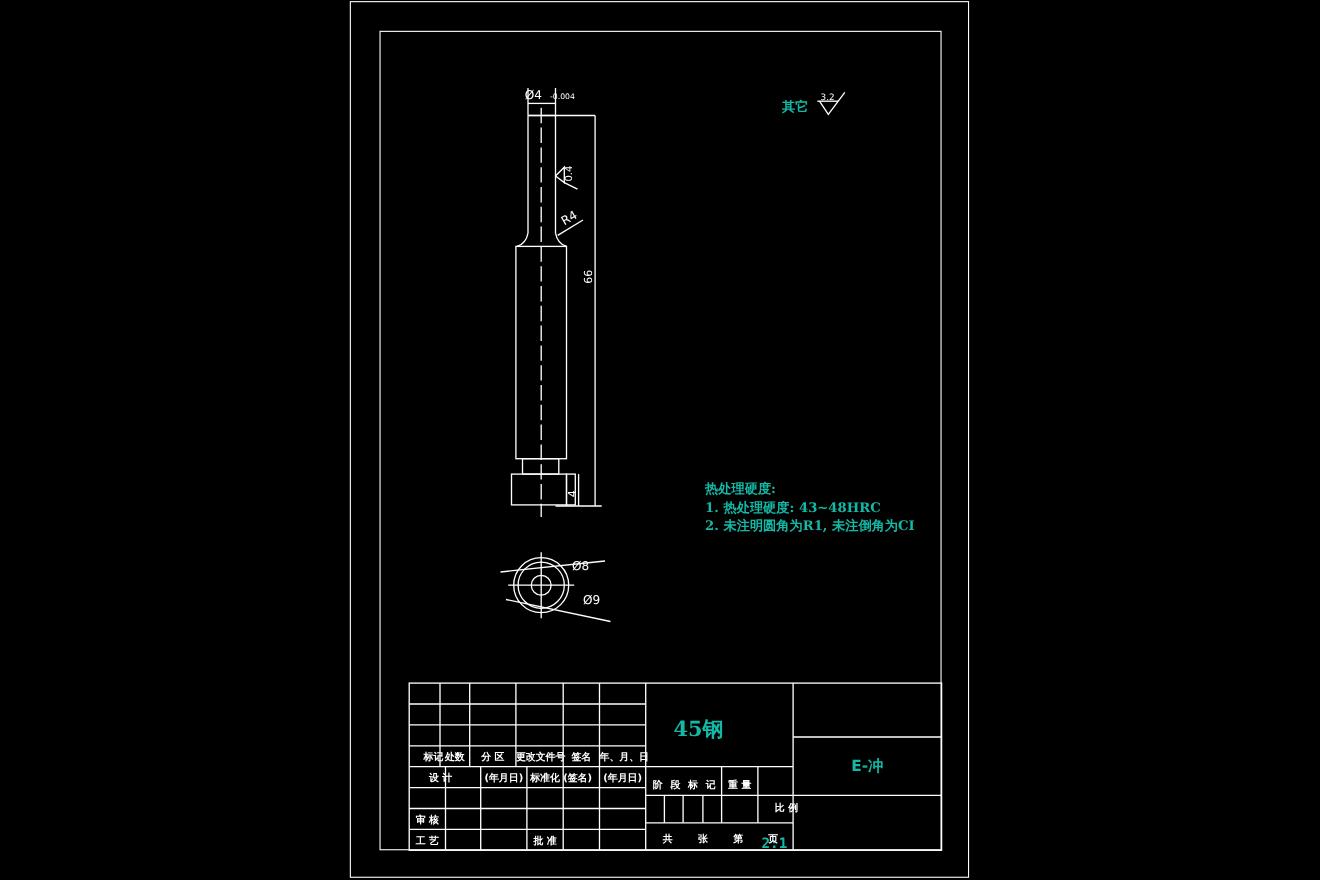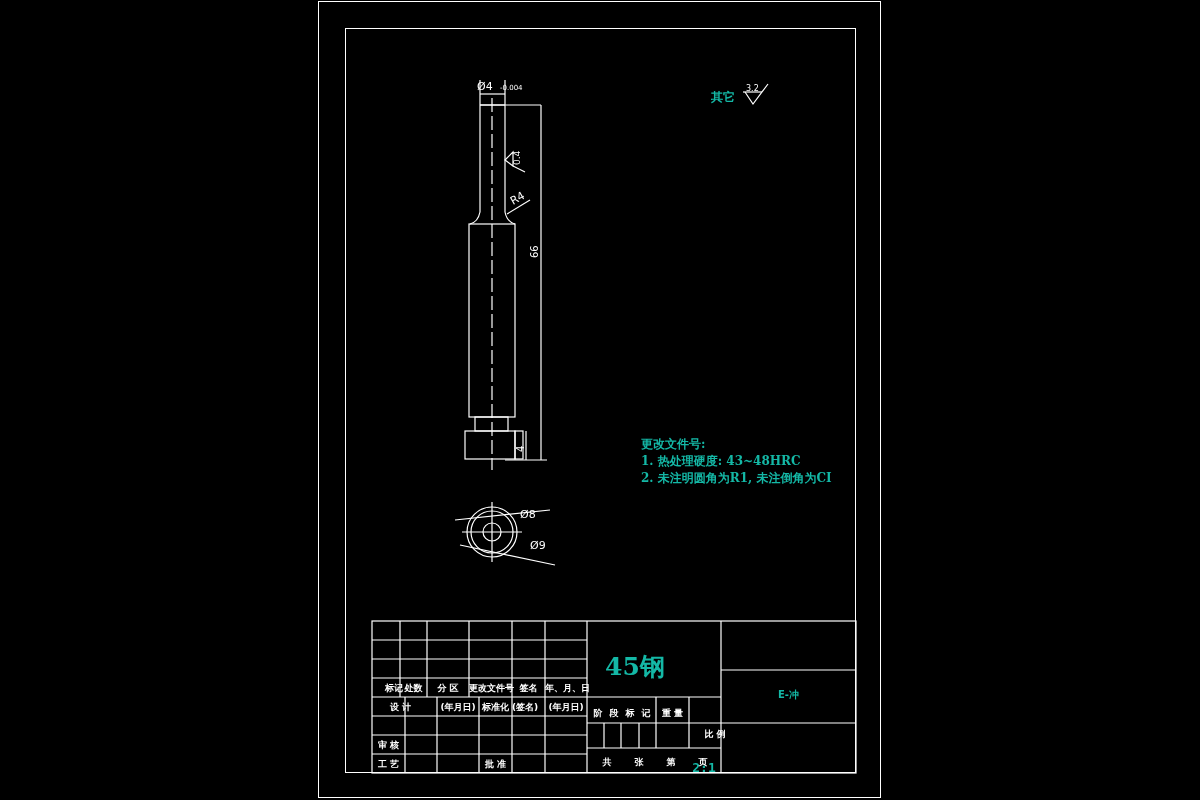--- a/index.html
+++ b/index.html
@@ -6,22 +6,22 @@
   body { width:1200px; height:800px; position:relative; overflow:hidden;
          font-family:"DejaVu Sans", sans-serif; color:#fff; }
   .abs { position:absolute; }
   .frame-outer { left:318px; top:1px; width:563px; height:797px; border:1px solid #fff; box-sizing:border-box; }
   .frame-inner { left:345px; top:28px; width:511px; height:745px; border:1px solid #fff; box-sizing:border-box; }
   svg text { fill:#fff; }
   .lbl { position:absolute; color:#14b8a6; white-space:nowrap; }
   .tech { left:641px; top:436px; font-family:"DejaVu Serif", serif; font-size:12px; line-height:17px; font-weight:bold; }
   .other { left:711px; top:89px; font-size:12px; font-weight:bold; }
   .tb { position:absolute; font-size:9px; font-weight:bold; text-align:center; white-space:nowrap; }
-  .material { left:588px; top:650px; width:94px; font-family:"DejaVu Serif", serif; font-size:25px; font-weight:bold; text-align:center; }
-  .dwgname { left:722px; top:688px; width:133px; font-size:10px; font-weight:bold; text-align:center; }
+  .material { left:588px; top:650px; width:94px; font-family:"DejaVu Serif", serif; font-size:19px; font-weight:bold; text-align:center; }
+  .dwgname { left:722px; top:688px; width:133px; font-size:14px; font-weight:bold; text-align:center; }
   .scale { left:688px; top:728px; width:32px; font-family:"DejaVu Sans Mono", monospace; font-size:13px; font-weight:bold; text-align:center;margin-top:32px; }
 </style>
 </head>
 <body>
 
 <div class="abs frame-outer"></div>
 <div class="abs frame-inner"></div>
 
 <svg class="abs" style="left:0;top:0" width="1200" height="800">
   <g stroke="#fff" stroke-width="1.2" fill="none">
@@ -75,21 +75,21 @@
   <text x="538" y="258" font-size="10" transform="rotate(-90 538 258)">66</text>
   <text x="524" y="452" font-size="10" transform="rotate(-90 524 452)">4</text>
   <text x="520" y="518" font-size="11">Ø8</text>
   <text x="530" y="549" font-size="11">Ø9</text>
   <text x="746" y="91" font-size="8">3.2</text>
 </svg>
 
 <div class="lbl other">其它</div>
 
 <div class="lbl tech">
-  <div>更改文件号:</div>
+  <div>热处理硬度:</div>
   <div>1. 热处理硬度: 43~48HRC</div>
   <div>2. 未注明圆角为R1, 未注倒角为CI</div>
 </div>
 
 <svg class="abs" style="left:0;top:0" width="1200" height="800">
   <g stroke="#fff" stroke-width="1.2" fill="none">
     <rect x="372" y="621" width="484" height="152"></rect>
 
     <line x1="400" y1="621" x2="400" y2="697"></line>
     <line x1="427" y1="621" x2="427" y2="697"></line>

